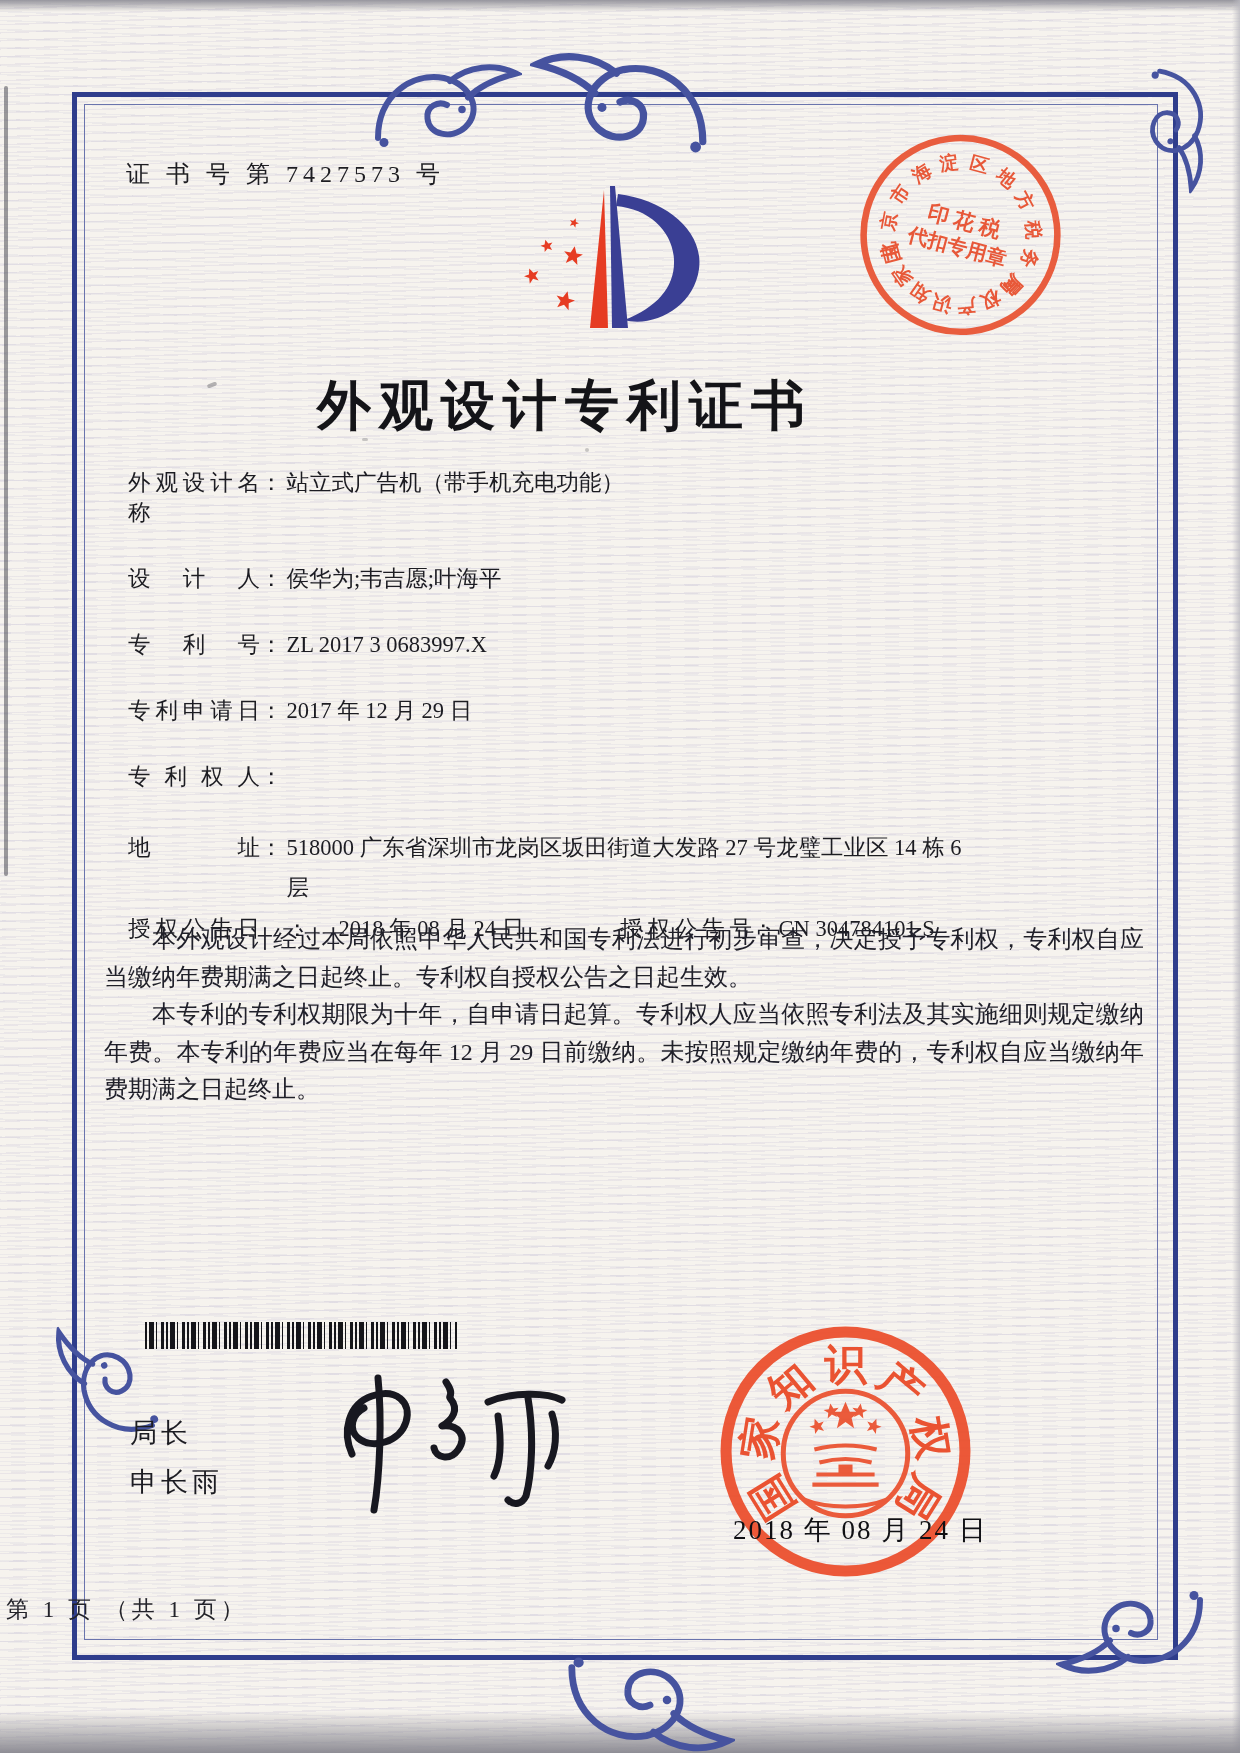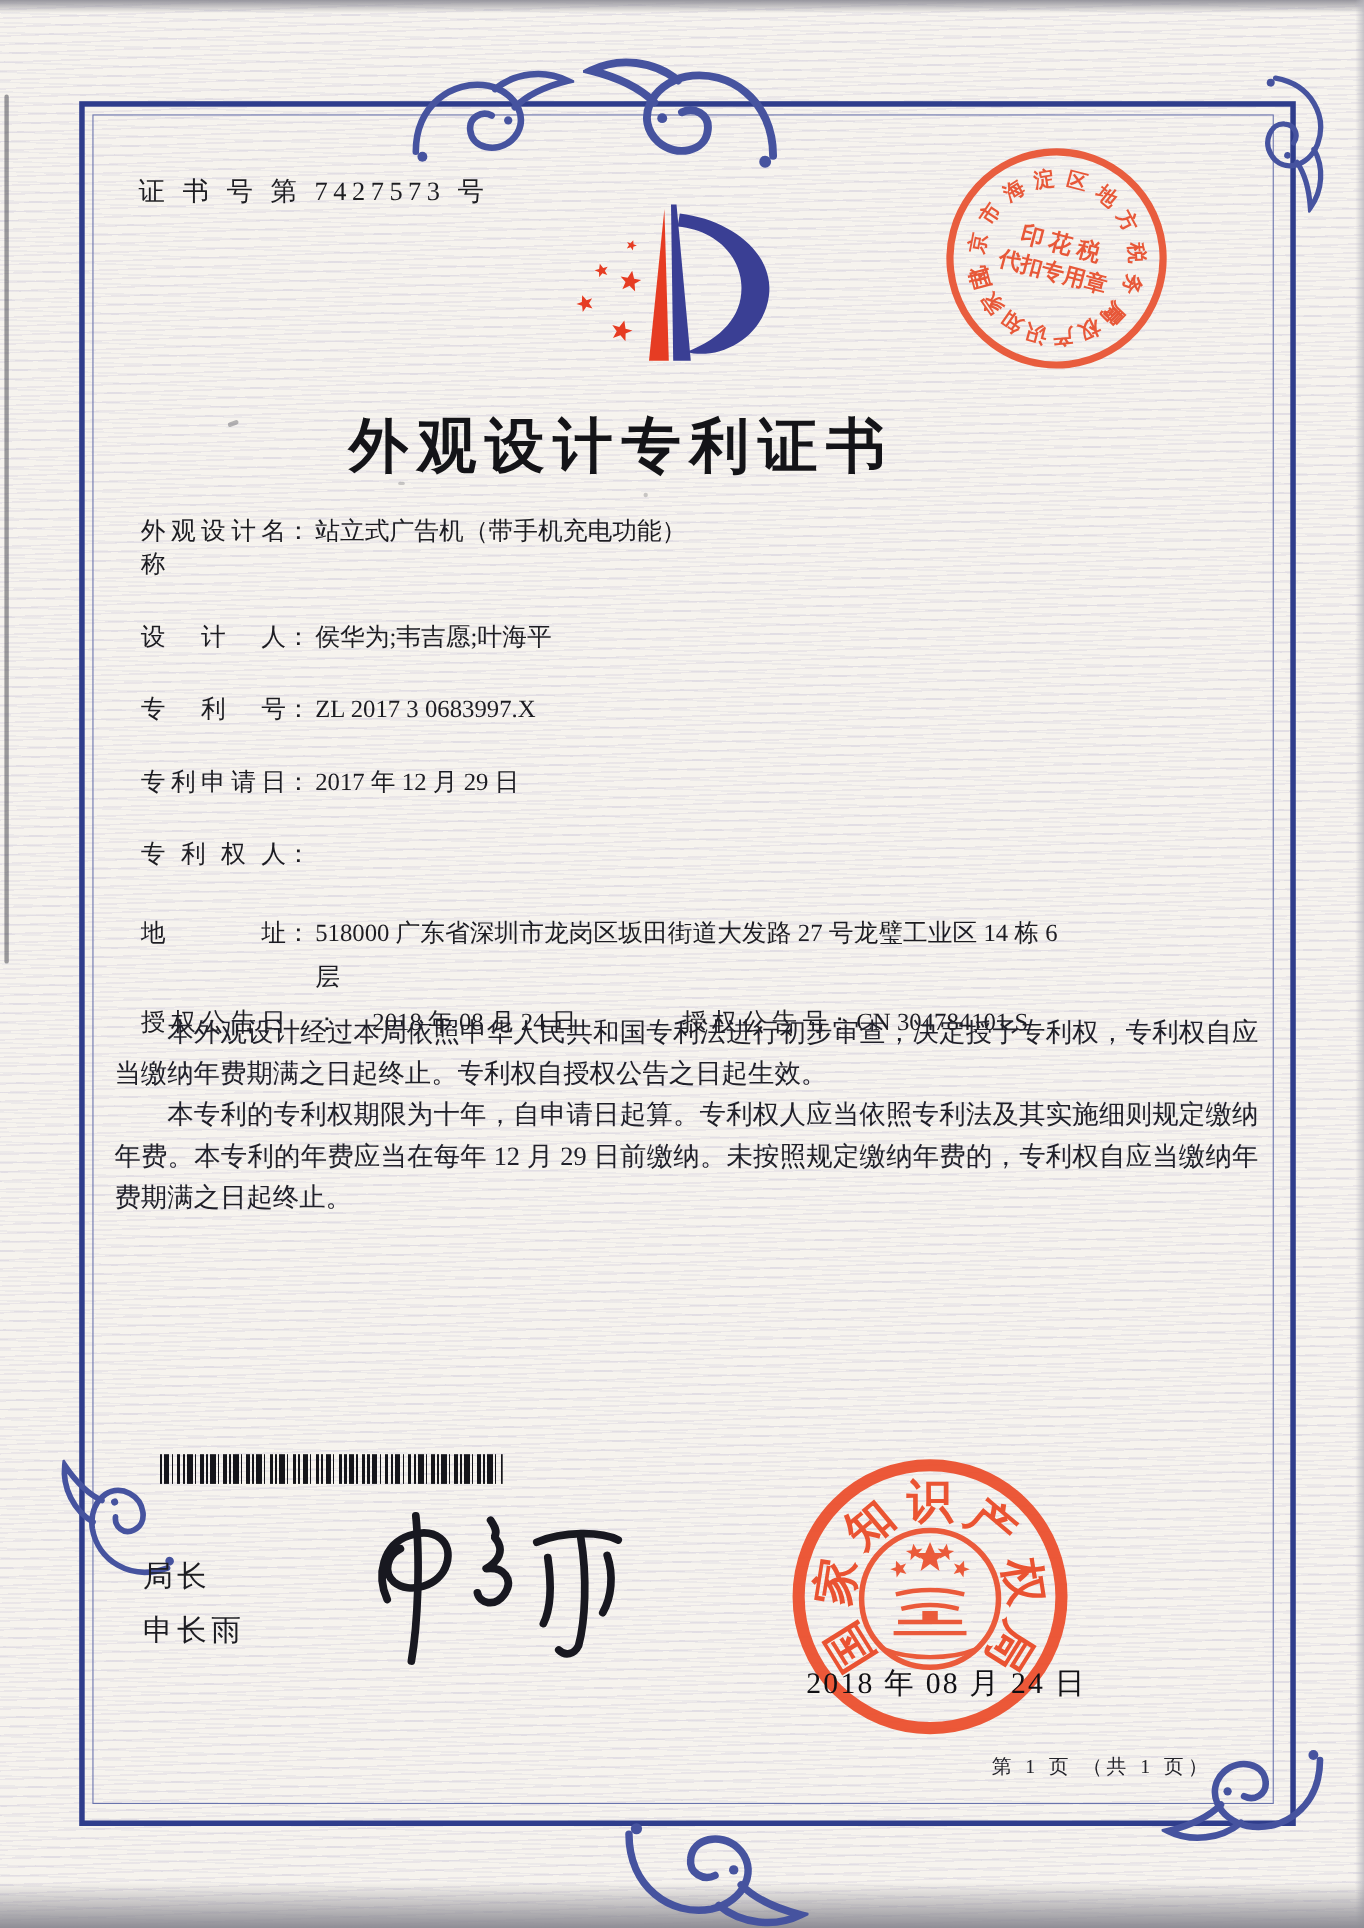--- a/index.html
+++ b/index.html
@@ -38,21 +38,21 @@
   .bodytext{left:104px;top:921px;width:1040px;font-size:24px;line-height:37.5px;text-align:justify;color:#20202a;}
   .bodytext p{margin:0;text-indent:2em;}
   
   .barcode{left:145px;top:1322px;width:312px;height:27px;
     background:repeating-linear-gradient(90deg,#15151a 0 2px,rgba(0,0,0,0) 2px 4px,#15151a 4px 9px,rgba(0,0,0,0) 9px 11px,#15151a 11px 12px,rgba(0,0,0,0) 12px 16px,#15151a 16px 19px,rgba(0,0,0,0) 19px 21px);}
   .sign-title{left:130px;top:1415px;font-size:27px;color:#1c1c22;letter-spacing:4px;}
   .sign-name{left:130px;top:1464px;font-size:27px;color:#1c1c22;letter-spacing:4px;}
   .signature{left:300px;top:1358px;width:280px;height:168px;}
   .seal-big{left:716px;top:1322px;width:259px;height:259px;}
   .issue-date{left:733px;top:1512px;font-size:27px;letter-spacing:2px;color:#101014;z-index:5;}
-  .footer{left:72px;top:1594px;width:1096px;text-align:right;font-size:18px;letter-spacing:4px;color:#23232a;transform:translateX(-66px);}
+  .footer{left:72px;top:1594px;width:1096px;text-align:left;font-size:23px;letter-spacing:4px;color:#23232a;transform:translateX(-66px);}
   .orn{position:absolute;z-index:1;}
 </style>
 </head>
 <body>
 
 <div class="page">
 
   <svg width="0" height="0" style="position:absolute">
     <defs>
       <path id="star5" d="M0,-10 L2.94,-3.09 L9.51,-3.09 L4.19,1.18 L5.88,8.09 L0,3.82 L-5.88,8.09 L-4.19,1.18 L-9.51,-3.09 L-2.94,-3.09 Z"></path>

